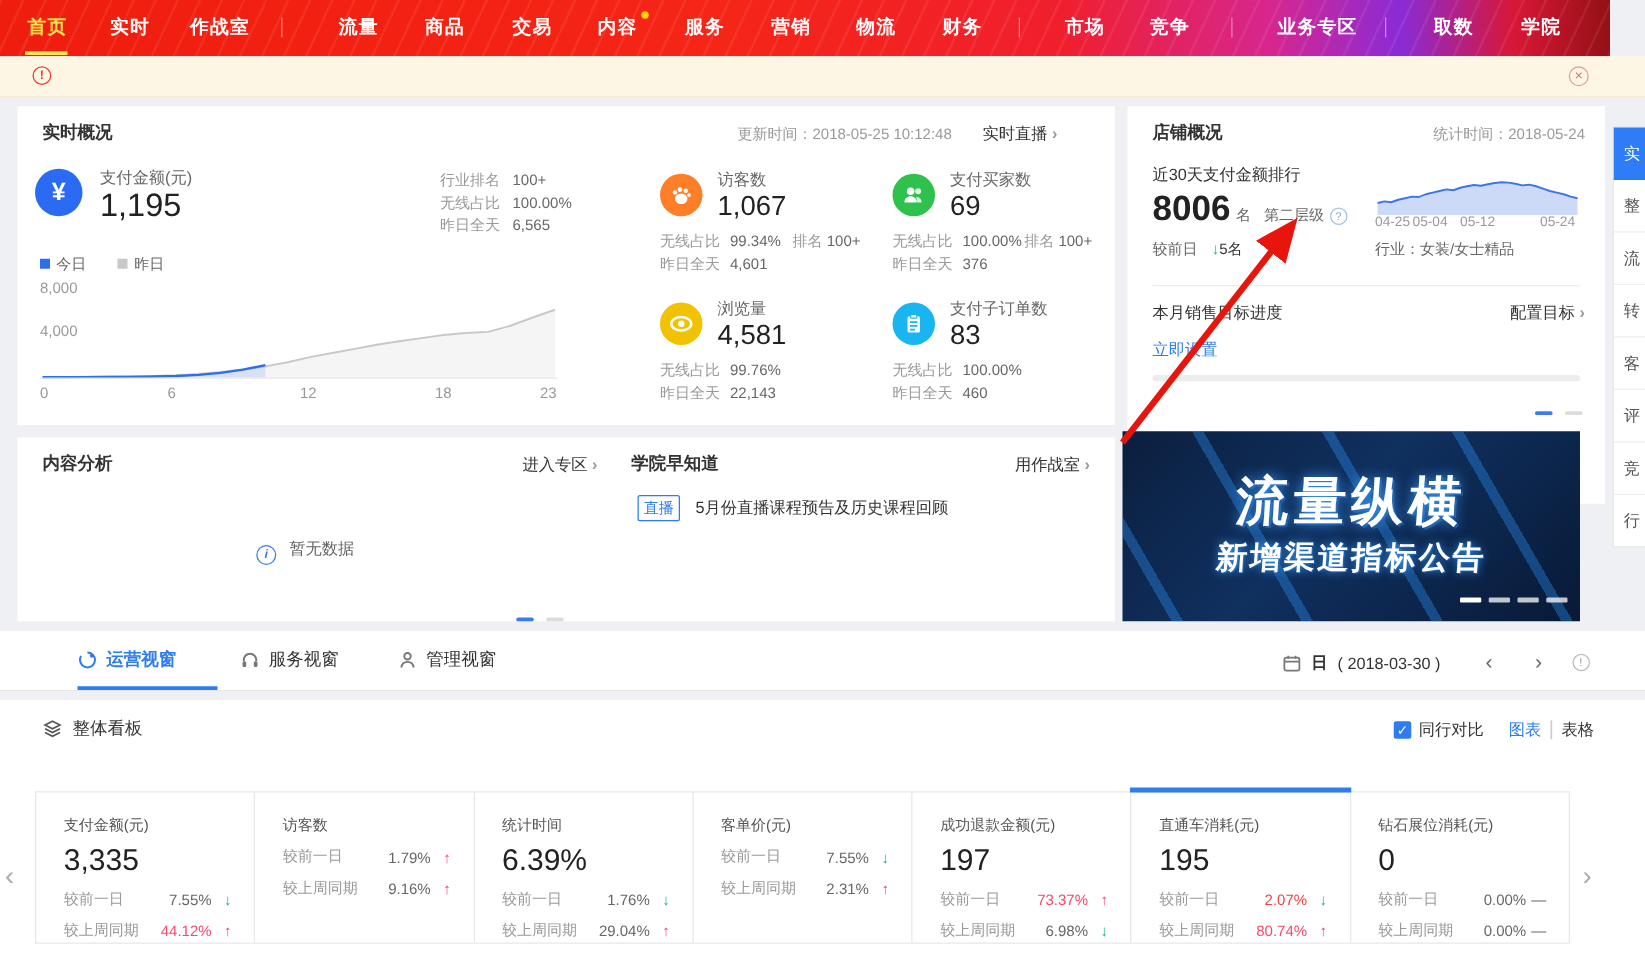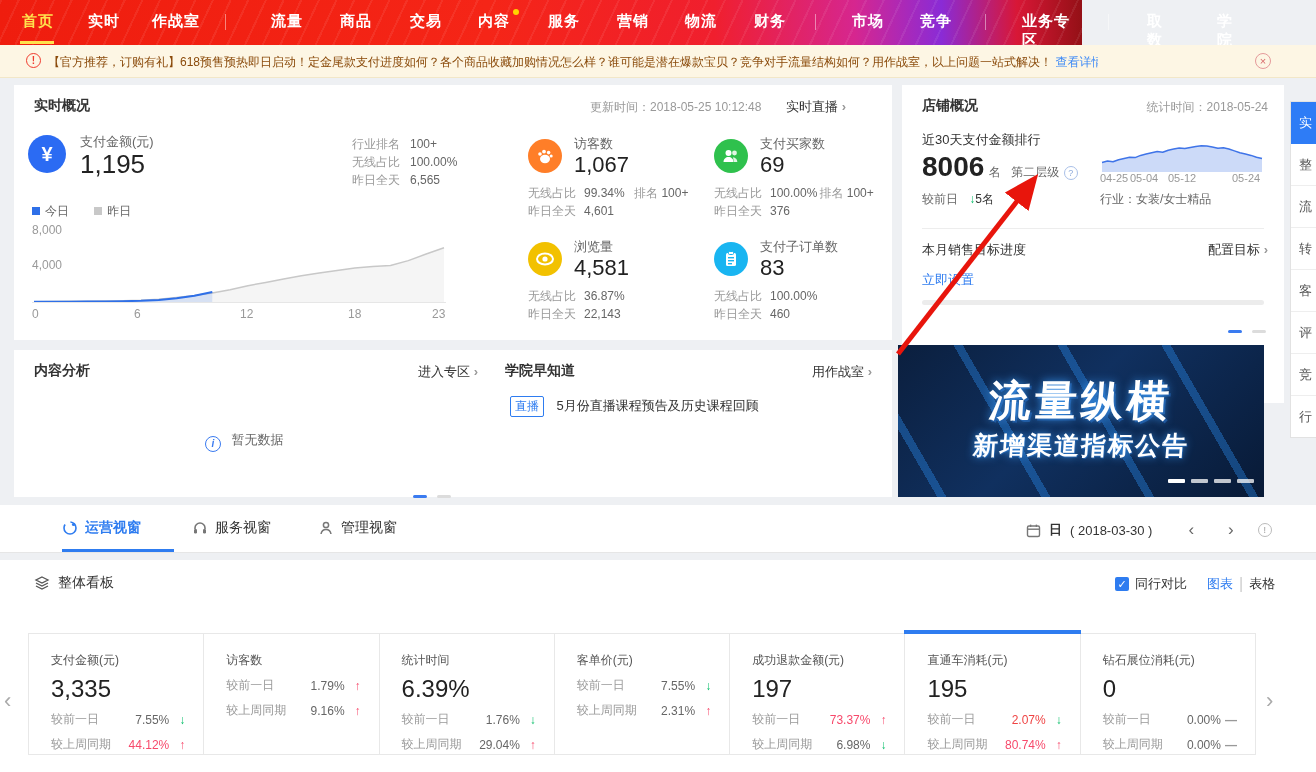--- a/index.html
+++ b/index.html
@@ -1,20 +1,20 @@
 <!DOCTYPE html>
 <html><head>
 <meta charset="utf-8">
 <style>
   html,body{margin:0;padding:0;}
   body{font-family:"Liberation Sans","DejaVu Sans",sans-serif;background:#eef0f3;}
   .page{position:relative;width:1316px;height:772px;overflow:hidden;background:#eef0f3;}
   .abs{position:absolute;}
   
-  .topnav{position:absolute;left:0;top:0;width:1082px;height:45px;
+  .topnav{position:absolute;left:0;top:0;width:1288px;height:45px;
     background:linear-gradient(90deg,#ef1d0e 0%,#f52517 45%,#f01f2e 66%,#d6268f 79%,#8a2bd6 87%,#d81736 94%,#941016 100%);}
   .topnav::before{content:"";position:absolute;inset:0;
     background:repeating-linear-gradient(115deg,rgba(255,255,255,.07) 0 2px,rgba(255,255,255,0) 2px 16px);}
   .navitem{position:absolute;top:12px;color:#fff;font-size:15px;font-weight:700;letter-spacing:1px;cursor:pointer;}
   .navitem.active{color:#ffe14d;}
   .nav-underline{position:absolute;left:20px;top:41px;width:34px;height:3px;background:#ffe14d;}
   .navdiv{position:absolute;top:14px;width:1px;height:16px;background:rgba(255,255,255,.45);}
   .navdot{position:absolute;width:6px;height:6px;border-radius:50%;background:#ffd400;top:-3px;right:-9px;}
   
   .notice{position:absolute;left:0;top:45px;width:1316px;height:32px;background:#fdf6e4;border-bottom:1px solid #f2e7c8;}
@@ -102,21 +102,20 @@
     <span class="navdiv" style="left:985px"></span>
     <span class="navitem" style="left:1022px">业务专区</span>
     <span class="navdiv" style="left:1108px"></span>
     <span class="navitem" style="left:1147px">取数</span>
     <span class="navitem" style="left:1217px">学院</span>
     <span class="nav-underline"></span>
   </div>
 
   <div class="notice">
     <span class="circle-ic abs" style="left:26px;top:8px;width:15px;height:15px;border:1.5px solid #f03b2e;color:#f03b2e;font-size:10px;font-weight:700;">!</span>
-    <span class="notice-text"><span>【官方推荐，订购有礼】618预售预热即日启动！定金尾款支付进度如何？各个商品收藏加购情况怎么样？谁可能是潜在爆款宝贝？竞争对手流量结构如何？用作战室，以上问题一站式解决！</span> <span class="notice-link">查看详情</span></span>
     <span class="circle-ic abs" style="left:1255px;top:8px;width:16px;height:16px;border:1px solid #e59a9a;color:#d86a6a;font-size:11px;cursor:pointer;">×</span>
   </div>
 
   <div class="panel" style="left:14px;top:85px;width:878px;height:255px;">
     <div class="ptitle abs" style="left:20px;top:12px;">实时概况</div>
     <div class="abs gray" style="left:576px;top:14px;font-size:12px;">更新时间：2018-05-25 10:12:48</div>
     <div class="abs dark" style="left:772px;top:13px;font-size:13px;cursor:pointer;"><span>实时直播</span> <span class="chev">›</span></div>
 
     <div class="bigicon abs" style="left:14px;top:50px;background:#2b6bf3;">¥</div>
     <div class="abs mid" style="left:66px;top:48px;font-size:13px;">支付金额(元)</div>
@@ -177,21 +176,21 @@
 
     <div class="abs" style="left:514px;top:153px;width:182px;">
       <div class="micon abs" style="left:0;top:4px;background:#f2c100;">
         <svg width="22" height="22" viewBox="0 0 22 22">
             <ellipse cx="11" cy="11" rx="8" ry="5.4" fill="none" stroke="#fff" stroke-width="2"></ellipse>
             <circle cx="11" cy="11" r="2.6" fill="#fff"></circle>
           </svg>
       </div>
       <div class="abs mid" style="left:46px;top:0;font-size:13px;text-align:right;">浏览量</div>
       <div class="mval abs" style="left:46px;top:17px;">4,581</div>
-      <div class="abs" style="left:0;top:50px;font-size:12px;"><span class="statlab" style="width:56px">无线占比</span><span class="statval">36.87%</span></div>
+      <div class="abs" style="left:0;top:50px;font-size:12px;"><span class="statlab" style="width:56px">无线占比</span><span class="statval">99.76%</span></div>
       <div class="abs" style="left:0;top:68px;font-size:12px;"><span class="statlab" style="width:56px">昨日全天</span><span class="statval">22,143</span></div>
     </div>
 
     <div class="abs" style="left:700px;top:153px;width:178px;">
       <div class="micon abs" style="left:0;top:4px;background:#19b5f1;">
         <svg width="20" height="20" viewBox="0 0 20 20">
             <rect x="5" y="4" width="10" height="13" rx="1.5" fill="#fff"></rect>
             <rect x="7.5" y="2.5" width="5" height="3" rx="1" fill="#fff" stroke="#19b5f1"></rect>
             <rect x="7" y="8" width="6" height="1.4" fill="#19b5f1"></rect>
             <rect x="7" y="11" width="6" height="1.4" fill="#19b5f1"></rect>

